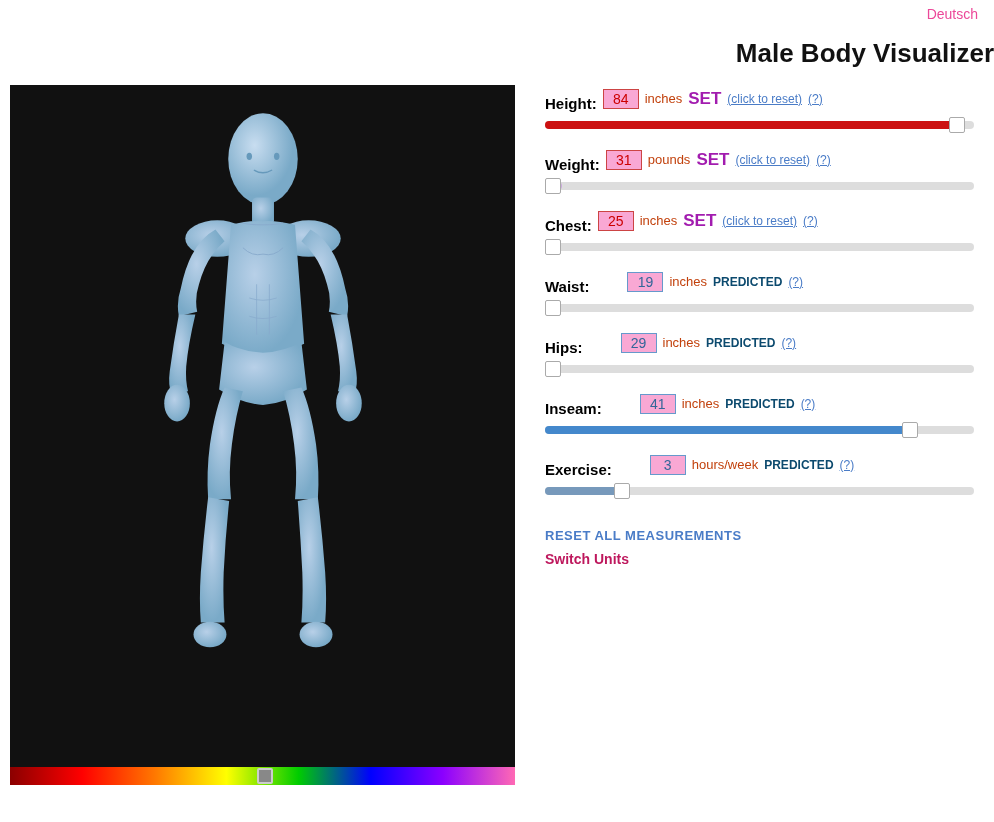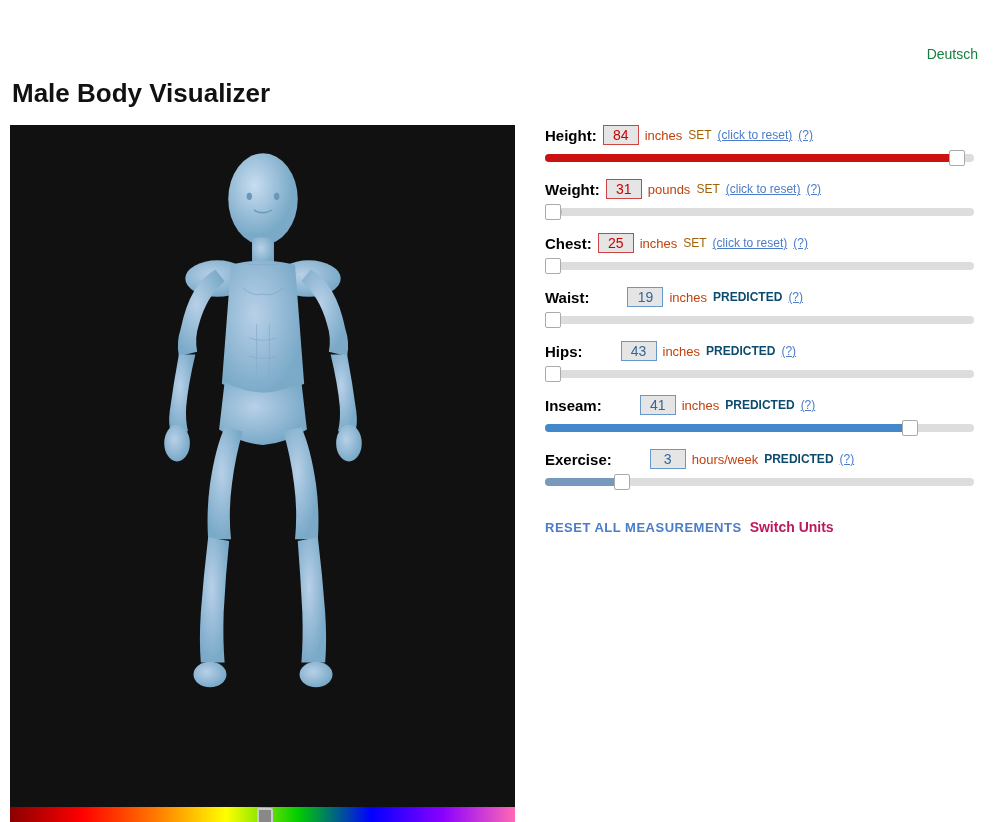--- a/index.html
+++ b/index.html
@@ -9,28 +9,27 @@
       color: #000;
       width: 994px;
       min-height: 822px;
     }
     .top-bar {
       display: flex;
       justify-content: flex-end;
       padding: 6px 16px;
     }
     .top-bar a {
-      color: #15803d;
+      color: #ec4899;
       text-decoration: none;
       font-size: 14px;
-      margin-top: 40px;
     }
     .header {
-      text-align: left;
-      padding: 10px 12px 6px;
+      text-align: right;
+      padding: 10px 0 6px;
     }
     .header h1 {
       font-size: 26px;
       font-weight: bold;
       color: #111;
     }
     .header .switch-gender {
       color: #4a7cc7;
       font-size: 14px;
       cursor: pointer;
@@ -93,43 +92,44 @@
     .control-label-row {
       display: flex;
       align-items: center;
       gap: 6px;
       margin-bottom: 4px;
       flex-wrap: wrap;
     }
     .control-label {
       font-weight: bold;
       font-size: 15px;
+      margin-top: 10px;
     }
     .value-box {
       border: 1px solid #cc4444;
       padding: 1px 5px;
       font-size: 14px;
       color: #cc0000;
       min-width: 36px;
       text-align: center;
-      background: #e5e5e5;
+      background: #f9a8d4;
     }
     .value-box.blue {
       border-color: #6699cc;
       color: #336699;
       margin-left: 32px;
     }
     .unit-text {
       font-size: 13px;
       color: #c2410c;
     }
     .set-label {
-      font-size: 12px;
-      color: #a16207;
-      font-weight: normal;
+      font-size: 17px;
+      color: #a21caf;
+      font-weight: bold;
     }
     .reset-link {
       font-size: 12px;
       color: #4a7cc7;
       text-decoration: underline;
       cursor: pointer;
     }
     .help-link {
       font-size: 12px;
       color: #4a7cc7;
@@ -183,22 +183,22 @@
     
     .hips-fill { background: #ccccdd; }
     
     .inseam-fill { background: #4488cc; }
     
     .exercise-fill { background: #7799bb; }
 
     .bottom-buttons {
       margin-top: 16px;
       display: flex;
-      flex-direction: row;
-      align-items: center;
+      flex-direction: column;
+      align-items: flex-start;
       gap: 8px;
     }
     .reset-all-btn {
       background: none;
       border: none;
       color: #4a7cc7;
       font-size: 13px;
       font-weight: bold;
       cursor: pointer;
       text-transform: uppercase;
@@ -361,21 +361,21 @@
         <div class="slider-track">
           <div class="slider-fill waist-fill" style="width: 2%;"></div>
         </div>
         <div class="slider-thumb" style="left: 0px;"></div>
       </div>
     </div>
 
     <div class="control-row">
       <div class="control-label-row">
         <span class="control-label">Hips:</span>
-        <span class="value-box blue">43</span>
+        <span class="value-box blue">29</span>
         <span class="unit-text">inches</span>
         <span class="predicted-label">PREDICTED</span>
         <a href="#" class="help-link">(?)</a>
       </div>
       <div class="slider-container">
         <div class="slider-track">
           <div class="slider-fill hips-fill" style="width: 3%;"></div>
         </div>
         <div class="slider-thumb" style="left: 0px;"></div>
       </div>

